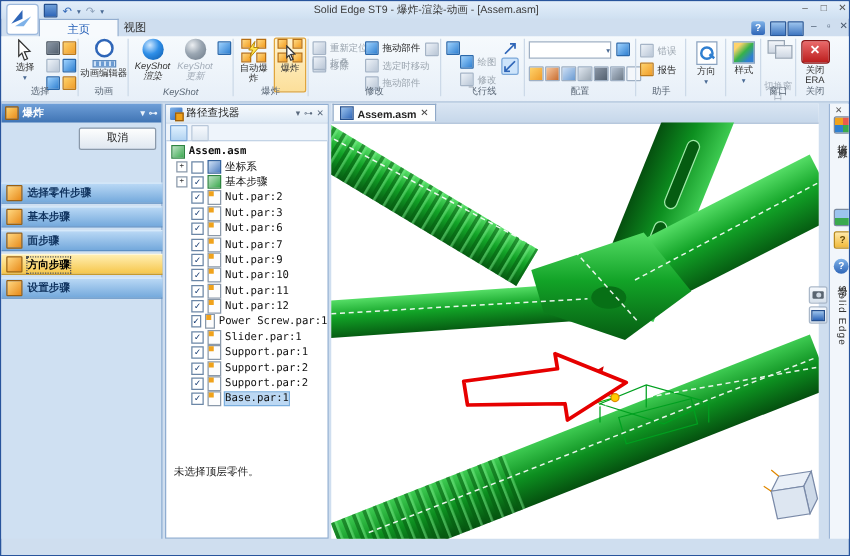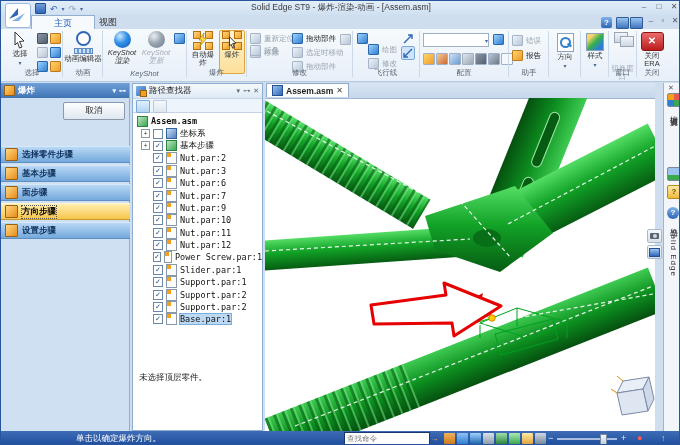--- a/index.html
+++ b/index.html
@@ -604,33 +604,14 @@
   <div class="abs dock">
     <div class="abs dockx">✕</div>
     <div class="abs dkicon gridic" style="top:10px;"></div>
     <div class="abs vtext" style="top:26px;">培训资源</div>
     <div class="abs dkicon imgic" style="top:84px;"></div>
     <div class="abs dkicon foldic" style="top:102px;">?</div>
     <div class="abs dkicon helpic" style="top:124px;">?</div>
     <div class="abs vtext" style="top:140px;">学习 Solid Edge</div>
   </div>
 
-  <div class="abs statusbar">
-    <div class="abs prompt">单击以确定爆炸方向。</div>
-    <input class="abs findbox" placeholder="查找命令" style="">
-    <div class="abs sico" style="left:428px;color:#ffb35a;">→</div>
-    <div class="abs sico" style="left:443px;background:linear-gradient(#f2b25c,#c97a1d);"></div>
-    <div class="abs sico" style="left:456px;background:linear-gradient(#8fc2f2,#2f7fd0);"></div>
-    <div class="abs sico" style="left:469px;background:linear-gradient(#9fd3ff,#1f66ad);"></div>
-    <div class="abs sico" style="left:482px;background:linear-gradient(#d8e2ec,#8e9cab);"></div>
-    <div class="abs sico" style="left:495px;background:linear-gradient(#9fe0a8,#2d8440);"></div>
-    <div class="abs sico" style="left:508px;background:linear-gradient(#aee7b7,#3aa94e);"></div>
-    <div class="abs sico" style="left:521px;background:linear-gradient(#ffe9a8,#e0a53c);"></div>
-    <div class="abs sico" style="left:534px;background:linear-gradient(#cfd9e4,#76879a);"></div>
-    <div class="abs szoom" style="left:547px;">−</div>
-    <div class="abs sliderline"></div>
-    <div class="abs sliderthumb"></div>
-    <div class="abs szoom" style="left:620px;">+</div>
-    <div class="abs szoom" style="left:636px;color:#ff5a4d;">●</div>
-    <div class="abs szoom" style="left:660px;color:#7ef27e;font-weight:bold;">↑</div>
-  </div>
 
 </div>
 
 </body></html>

